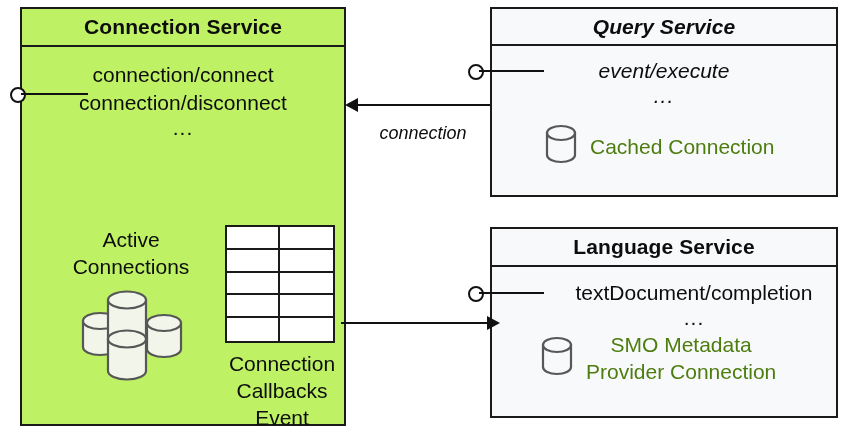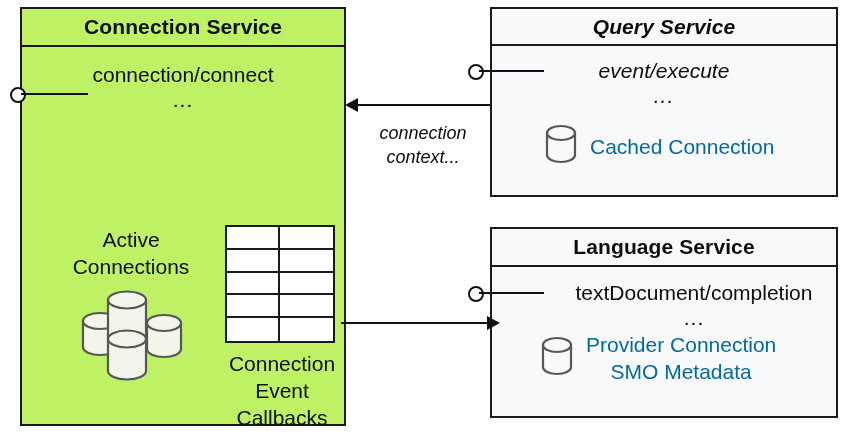--- a/index.html
+++ b/index.html
@@ -172,21 +172,21 @@
   .grid-table .cell.row-last { border-bottom: none; }
 
   
   .db-row {
     position: absolute;
     display: flex;
     align-items: center;
     gap: 12px;
   }
   .db-row .db-text {
-    color: #0369a1;
+    color: #4d7c0f;
     font-size: 21px;
     line-height: 27px;
     text-align: center;
   }
   #qs-db-row { left: 544px; top: 122px; }
   #ls-db-row { left: 540px; top: 331px; }
 
   
   .connector-line {
     position: absolute;
@@ -228,20 +228,21 @@
 <body>
 
 <div id="canvas">
 
   <div class="component" id="connection-service">
     <div class="comp-title">Connection Service</div>
     <div class="comp-body">
 
       <div class="endpoints" id="cs-endpoints">
         <span class="ep">connection/connect</span>
+        <span class="ep">connection/disconnect</span>
         <span class="ellipsis">...</span>
       </div>
 
       <div class="artifact-label" id="active-connections-label">
         <span style="display:block">Active</span>
         <span style="display:block">Connections</span>
       </div>
 
       <div class="db-cluster">
         <svg width="114" height="96" viewBox="0 0 114 96" xmlns="http://www.w3.org/2000/svg">
@@ -270,22 +271,22 @@
         <div class="cell"></div>
         <div class="cell col-last"></div>
         <div class="cell"></div>
         <div class="cell col-last"></div>
         <div class="cell row-last"></div>
         <div class="cell col-last row-last"></div>
       </div>
 
       <div class="artifact-label" id="connection-callbacks-label">
         <span style="display:block">Connection</span>
+        <span style="display:block">Callbacks</span>
         <span style="display:block">Event</span>
-        <span style="display:block">Callbacks</span>
       </div>
 
     </div>
   </div>
 
   <div class="component" id="query-service">
     <div class="comp-title">Query Service</div>
     <div class="comp-body">
       <div class="endpoints" id="qs-endpoints">
         <span class="ep">event/execute</span>
@@ -319,22 +320,22 @@
   <div class="db-row" id="ls-db-row">
     <span>
       <svg width="34" height="44" viewBox="0 0 34 44" xmlns="http://www.w3.org/2000/svg">
         <g fill="#f8f9fb" stroke="#575757" stroke-width="2.2">
           <path d="M3,11 v22 a14,7 0 0 0 28,0 v-22 z"></path>
           <ellipse cx="17" cy="11" rx="14" ry="7"></ellipse>
         </g>
       </svg>
     </span>
     <span class="db-text">
+      <span style="display:block">SMO Metadata</span>
       <span style="display:block">Provider Connection</span>
-      <span style="display:block">SMO Metadata</span>
     </span>
   </div>
 
   <div class="lollipop" id="lollipop-connection">
     <div class="ball"></div>
     <div class="stem"></div>
   </div>
 
   <div class="lollipop" id="lollipop-query">
     <div class="ball"></div>
@@ -343,19 +344,18 @@
 
   <div class="lollipop" id="lollipop-language">
     <div class="ball"></div>
     <div class="stem"></div>
   </div>
 
   <div class="connector-line" id="requests-line"></div>
   <div class="arrowhead left" id="requests-arrow"></div>
   <div class="connector-label" id="requests-label">
     <span style="display:block">connection</span>
-    <span style="display:block">context...</span>
   </div>
 
   <div class="connector-line" id="sent-line"></div>
   <div class="arrowhead right" id="sent-arrow"></div>
 
 </div>
 
 </body></html>

